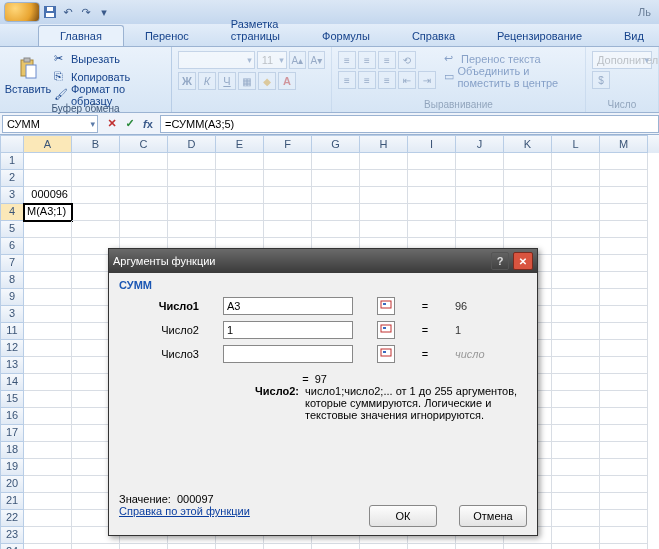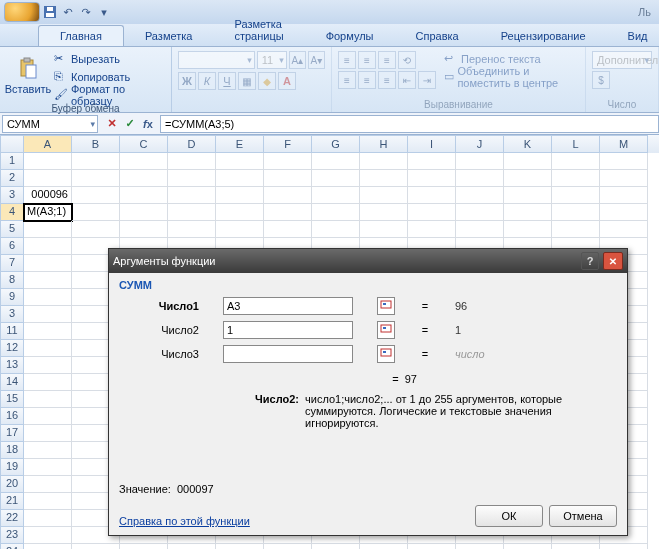--- a/index.html
+++ b/index.html
@@ -38,46 +38,46 @@
 .ch.selA{background:#fbe8b8}
 .rows{display:flex}
 .rowhdrs{display:flex;flex-direction:column}
 .rh{width:24px;height:17px;border:1px solid #b8cde6;border-top:none;text-align:center;line-height:15px;color:#3b5577;background:linear-gradient(#f5f8fc,#e1eaf5)}
 .rh.sel{background:#fbe8b8}
 .cells{position:relative}
 .cellgrid{display:grid;grid-template-columns:repeat(13,48px);grid-auto-rows:17px}
 .cell{border-right:1px solid #d8dde4;border-bottom:1px solid #d8dde4;padding:0 3px;line-height:15px;white-space:nowrap;overflow:visible}
 .cell.num{text-align:right}
 .cell.active{outline:2px solid #000;outline-offset:-1px;border-right:1px dashed #666;border-bottom:1px dashed #666}
-.dialog{position:absolute;left:108px;top:248px;width:520px;height:288px;background:#f0f0f0;border:1px solid #333;box-shadow:2px 2px 6px rgba(0,0,0,.4)}
+.dialog{position:absolute;left:108px;top:248px;width:430px;height:288px;background:#f0f0f0;border:1px solid #333;box-shadow:2px 2px 6px rgba(0,0,0,.4)}
 .dlg-title{height:24px;background:linear-gradient(#6a6a6a,#3a3a3a);display:flex;align-items:center;padding:0 4px;color:#fff}
 .dlg-title .t{flex:1}
 .dlg-close{width:20px;height:18px;background:#d9543f;border:1px solid #7a2a1e;border-radius:2px;display:flex;align-items:center;justify-content:center;color:#fff;font-weight:bold;font-size:10px}
 .dlg-help{width:18px;height:18px;display:flex;align-items:center;justify-content:center;color:#ddd;font-weight:bold;margin-right:4px;border:1px solid #555;border-radius:2px}
 .dlg-body{padding:6px 10px}
 .fn-name{color:#1a56b3;font-weight:bold}
 .argrow{display:flex;align-items:center;gap:24px;margin-top:6px}
 .argrow .lbl{width:80px;text-align:right}
 .argrow .lbl.bold{font-weight:bold}
 .argrow input{width:130px;height:18px;border:1px solid #888;padding:0 3px;font-size:11px}
 .refbtn{width:18px;height:18px;border:1px solid #888;background:#fff;display:inline-flex;align-items:center;justify-content:center}
 .refbtn svg{width:12px;height:12px}
 .argrow .eq{width:12px;text-align:center}
 .argrow .res{color:#333}
 .argrow .ph{color:#999;font-style:italic}
 .dlg-result{text-align:right;padding-right:200px;margin-top:10px}
 .dlg-desc{margin-top:10px}
-.dlg-argdesc{display:flex;margin-top:8px;gap:6px}
+.dlg-argdesc{display:flex;margin-top:0;gap:6px}
 .dlg-argdesc .al{width:180px;text-align:right;font-weight:bold}
 .dlg-argdesc .ad{flex:1}
 .dlg-bottom{position:absolute;bottom:8px;left:10px;right:10px}
-.valrow{margin-bottom:10px}
-.linkrow{display:flex;align-items:flex-end}
+.valrow{}
+.linkrow{display:flex;align-items:flex-start}
 .linkrow a{color:#0a3ea0;text-decoration:underline}
-.btns{margin-left:auto;display:flex;gap:6px}
+.btns{margin-left:auto;display:flex;gap:22px}
 .btn{width:68px;height:22px;border:1px solid #888;background:linear-gradient(#fdfdfd,#e4e4e4);border-radius:3px;display:flex;align-items:center;justify-content:center}
 </style>
 </head>
 <body>
 
 <div class="qat">
   <div class="office-btn"></div>
   <span class="qat-ico">
       <svg viewBox="0 0 16 16">
         <rect x="2" y="2" width="12" height="12" fill="#4a72b0"></rect>
@@ -86,21 +86,21 @@
       </svg>
     </span>
   <span class="qat-ico">↶</span>
   <span class="qat-ico">↷</span>
   <span class="qat-ico">▾</span>
   <span class="title-right">Ль</span>
 </div>
 
 <div class="ribbon-tabs">
   <div class="ribbon-tab active">Главная</div>
-  <div class="ribbon-tab">Разметка</div>
+  <div class="ribbon-tab">Перенос</div>
   <div class="ribbon-tab">Разметка страницы</div>
   <div class="ribbon-tab">Формулы</div>
   <div class="ribbon-tab">Справка</div>
   <div class="ribbon-tab">Рецензирование</div>
   <div class="ribbon-tab">Вид</div>
   <div class="ribbon-tab">Foxit PDF</div>
 </div>
 
 <div class="ribbon">
   <div class="grp" style="width:172px">

